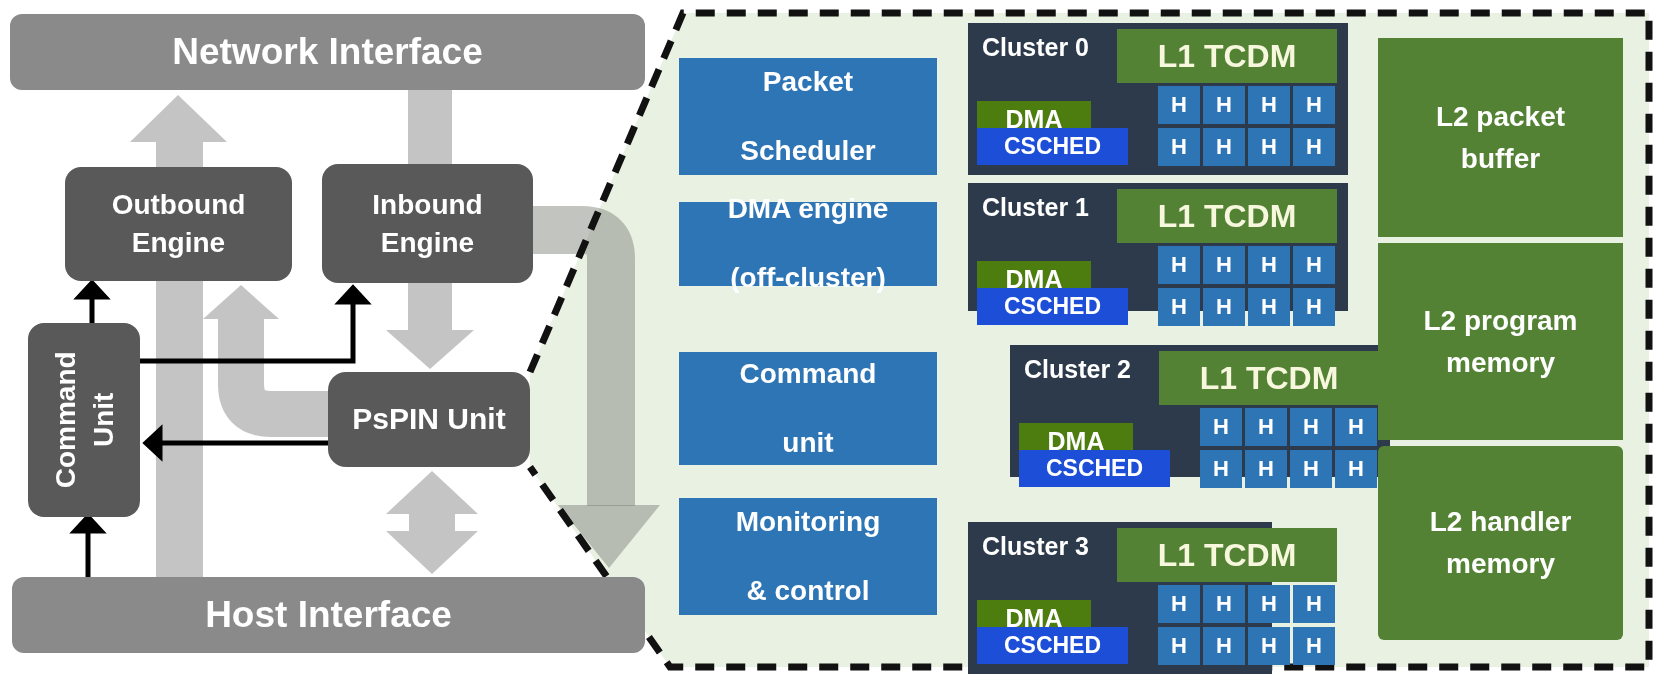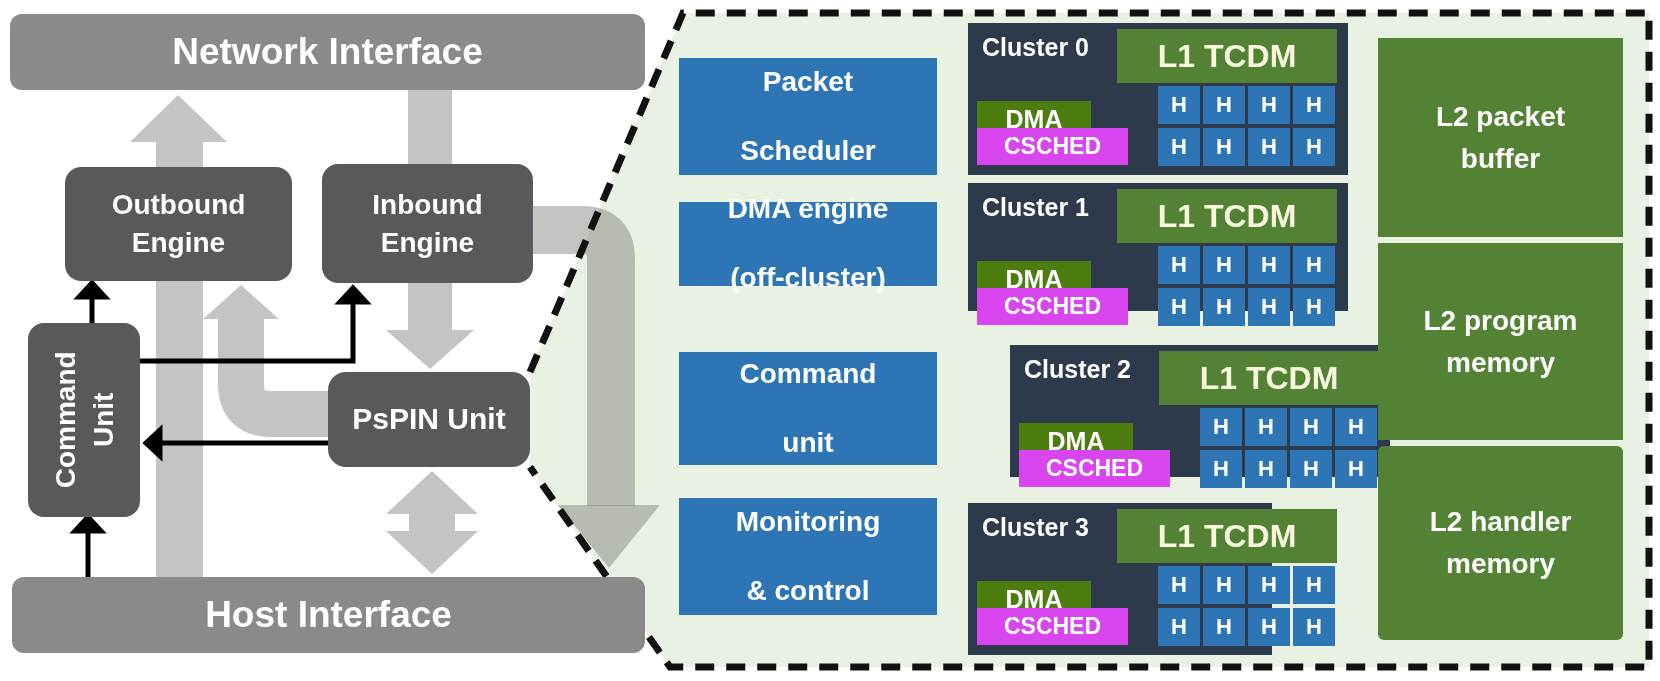--- a/index.html
+++ b/index.html
@@ -11,21 +11,21 @@
   .abs{position:absolute;box-sizing:border-box;}
   .center{display:flex;flex-direction:column;align-items:center;justify-content:center;text-align:center;}
   .graybar{background:#8a8a8a;border-radius:12px;font-size:37px;}
   .unitbox{background:#595959;border-radius:16px;font-size:28px;line-height:1.35;}
   .module{background:#2e75b6;font-size:28px;line-height:1.45;gap:28px;}
   .cluster{background:#2d3a4b;}
   .cluster-label{position:absolute;left:14px;top:10px;font-size:25px;color:#ffffff;}
   .l1box{position:absolute;left:149px;top:6px;width:220px;height:54px;background:#548235;
          font-size:32px;color:#f6f7dd;}
   .dmabox{position:absolute;left:9px;top:63px;width:114px;height:37px;background:#4d7c0f;font-size:25px;margin-top:15px;}
-  .cschedbox{position:absolute;left:9px;top:105px;width:151px;height:37px;background:#d946ef;font-size:23px;}
+  .cschedbox{position:absolute;left:9px;top:105px;width:151px;height:37px;background:#1d4ed8;font-size:23px;}
   .hcell{position:absolute;width:42px;height:38px;background:#2e75b6;font-size:22px;}
   .hc0{left:190px}.hc1{left:235px}.hc2{left:280px}.hc3{left:325px}
   .hr0{top:63px}.hr1{top:105px}
   .l2box{background:#548235;font-size:28px;line-height:1.5;}
   .rot{transform:rotate(-90deg);line-height:1.35;font-size:28px;text-align:center;white-space:nowrap;}
 </style>
 </head>
 <body>
 
 <div id="stage">
@@ -213,21 +213,21 @@
         <span>H</span>
       </div>
     <div class="hcell hc2 hr1 center">
         <span>H</span>
       </div>
     <div class="hcell hc3 hr1 center">
         <span>H</span>
       </div>
   </div>
 
-  <div class="abs cluster" style="left:968px;top:503px;width:304px;height:152px;">
+  <div class="abs cluster" style="left:968px;top:522px;width:304px;height:152px;">
     <div class="cluster-label">Cluster 3</div>
     <div class="l1box center">
         <span>L1 TCDM</span>
       </div>
     <div class="dmabox center">
         <span>DMA</span>
       </div>
     <div class="cschedbox center">
         <span>CSCHED</span>
       </div>

